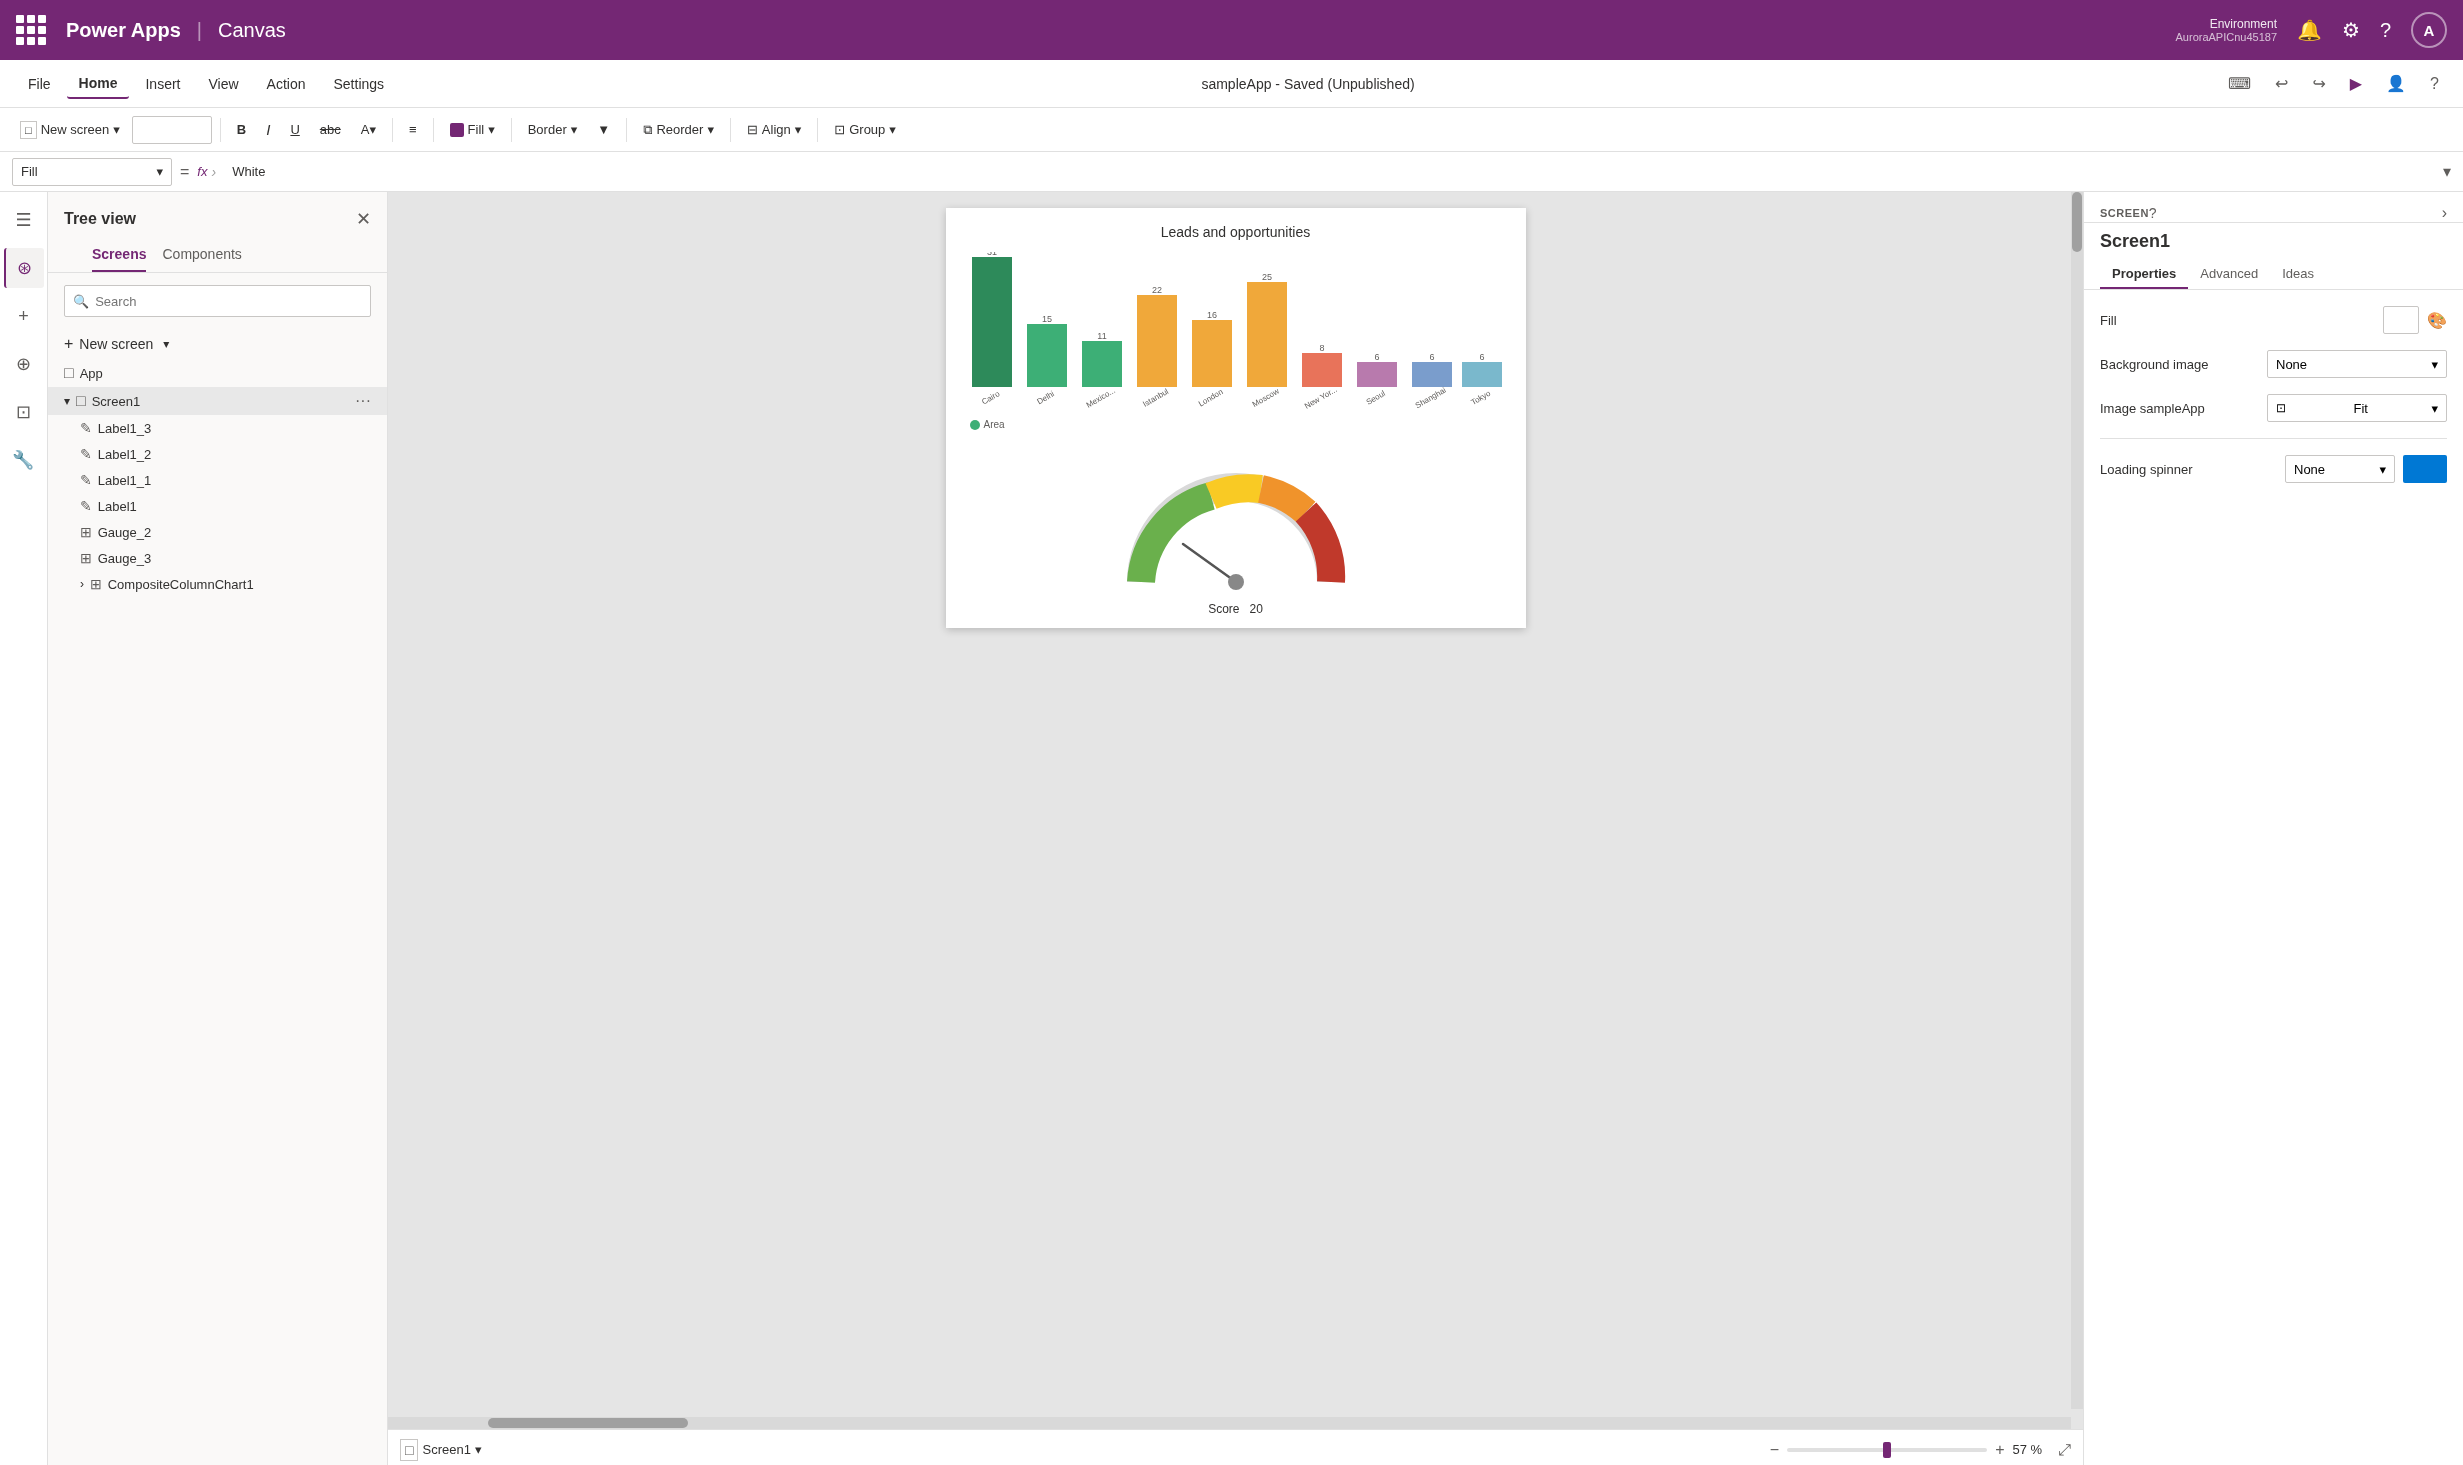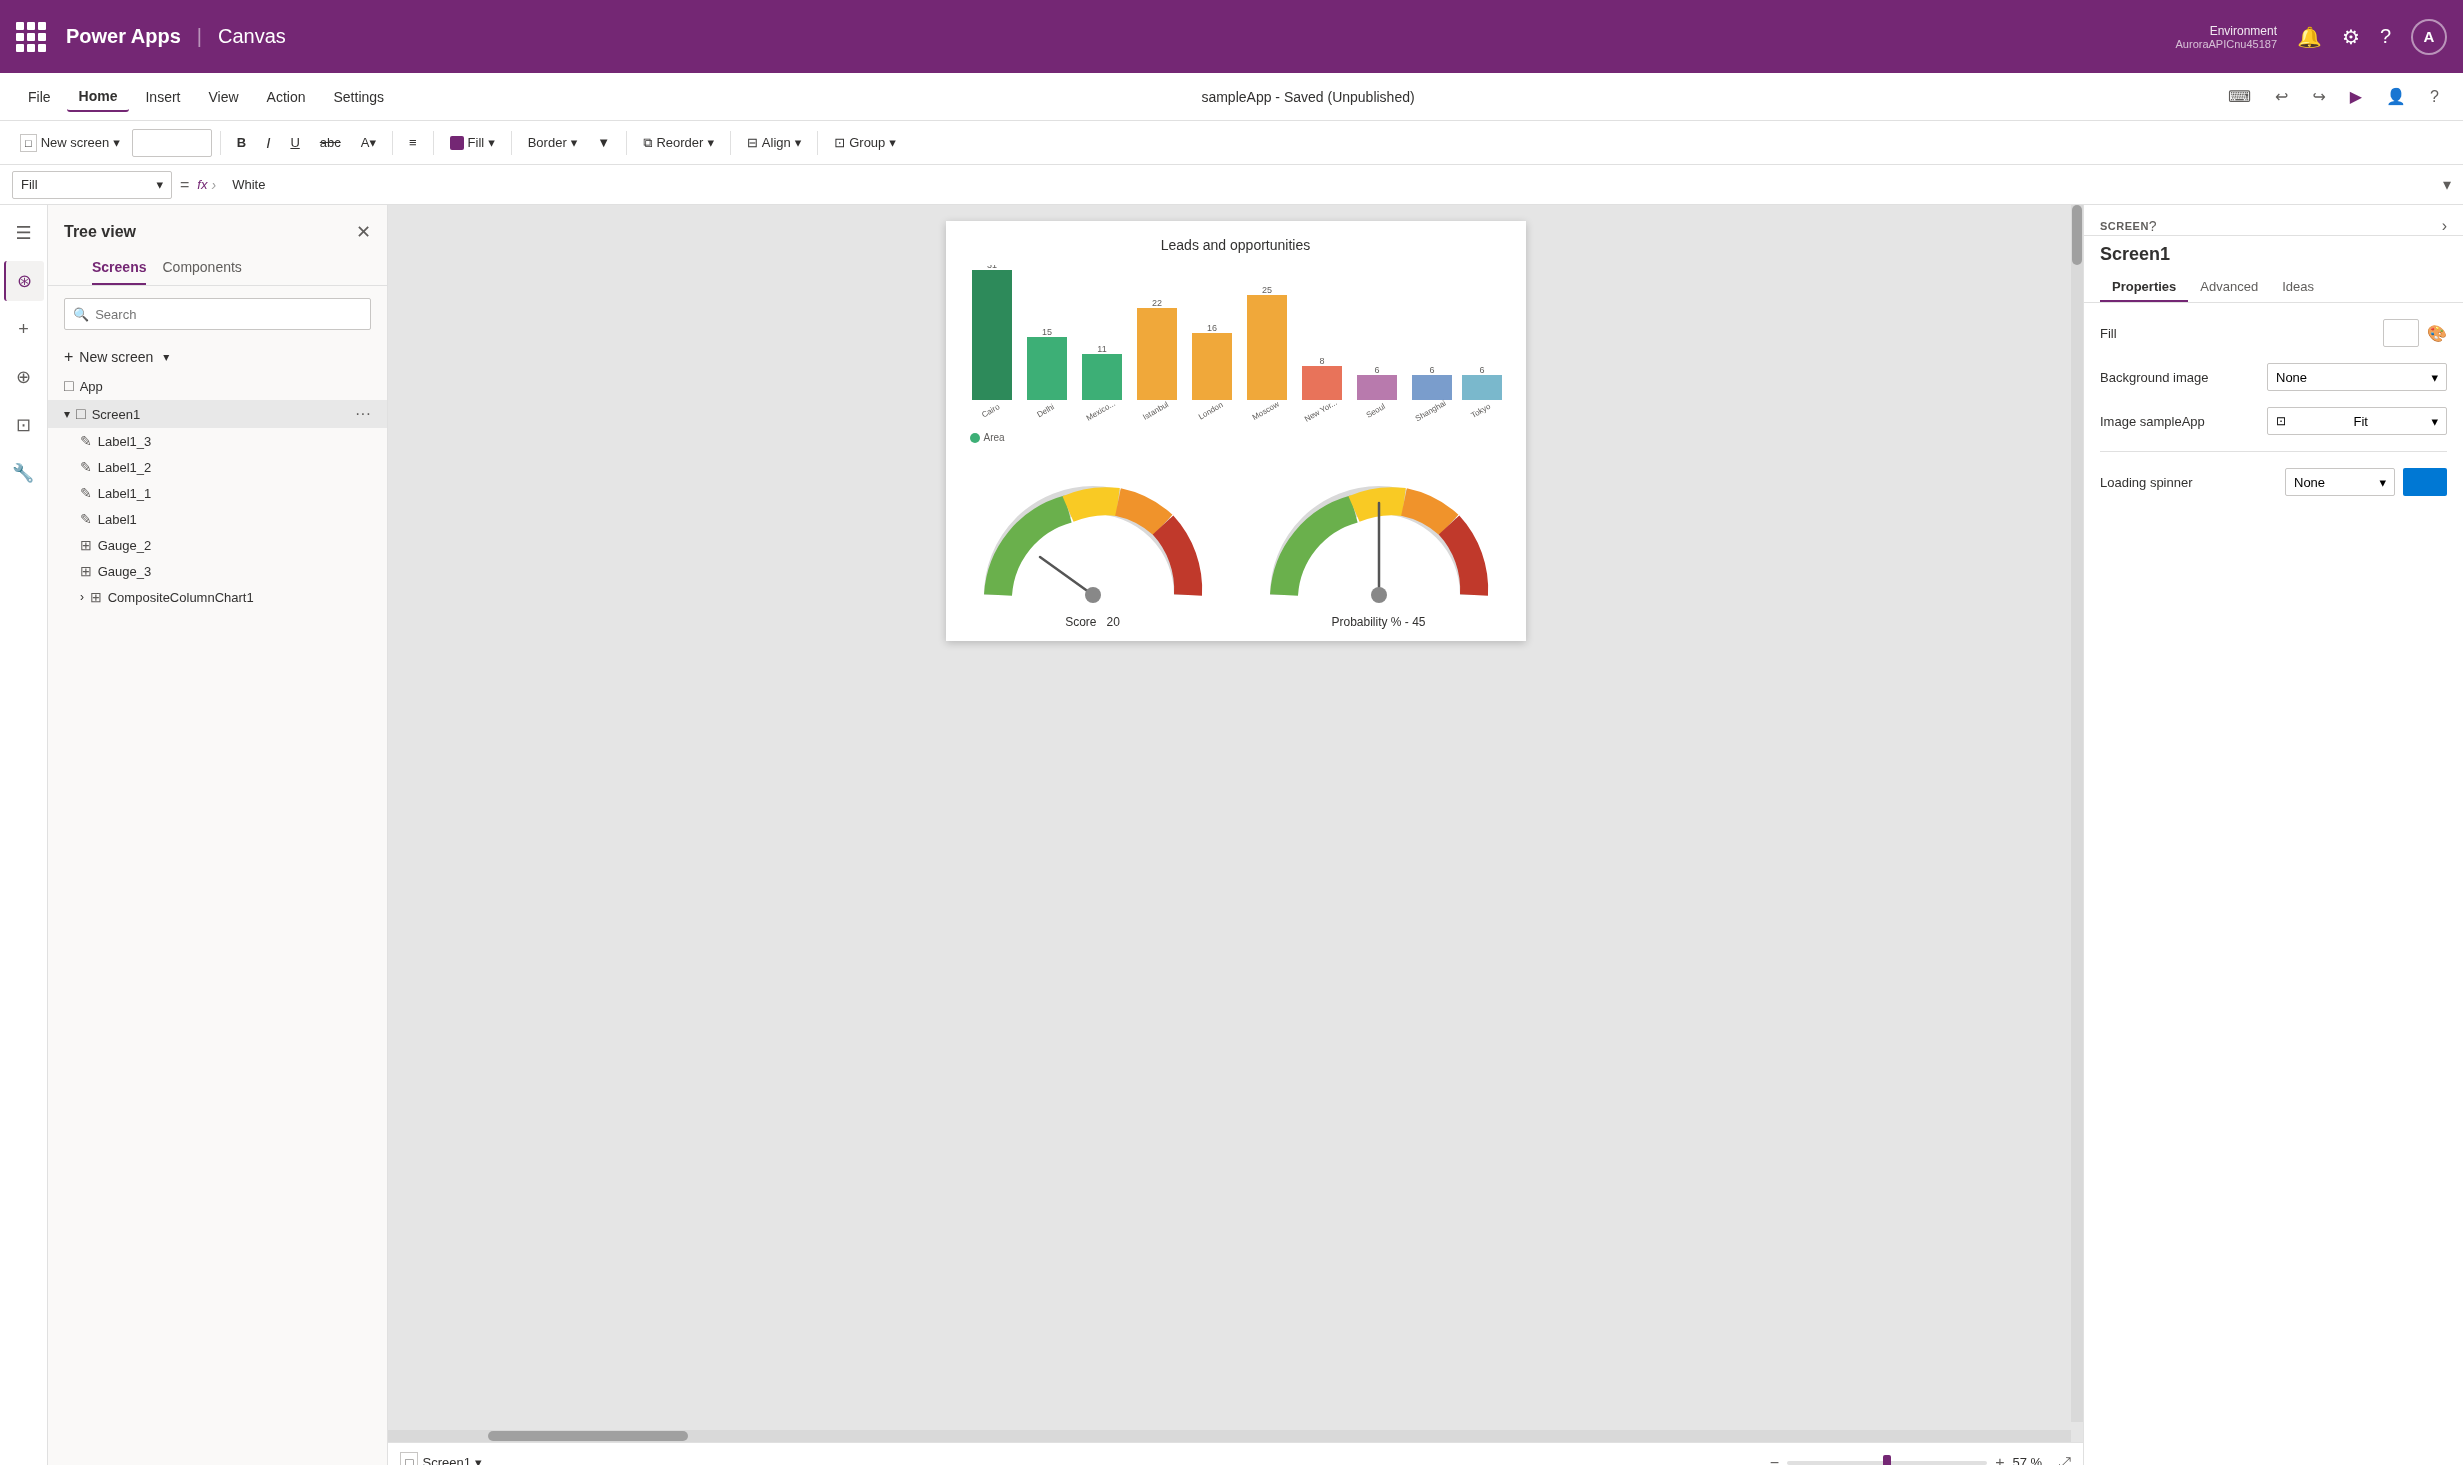--- a/index.html
+++ b/index.html
@@ -1,21 +1,21 @@
 <!DOCTYPE html>
 <html><head>
   <meta charset="utf-8">
   <style>
     * { box-sizing: border-box; margin: 0; padding: 0; }
     body { font-family: 'Segoe UI', Arial, sans-serif; font-size: 13px; background: #f3f2f1; overflow: hidden; width: 2463px; height: 1465px; }
 
     
     .topbar {
       background: #742774;
-      height: 73px;
+      height: 60px;
       display: flex;
       align-items: center;
       padding: 0 16px;
       color: white;
       gap: 12px;
       position: relative;
     }
     .topbar-grid {
       display: grid;
       grid-template-columns: repeat(3,8px);
@@ -586,33 +586,20 @@
               <path d="M 140 27 A 95 95 0 0 1 185 50" fill="none" stroke="#f0932b" stroke-width="28" stroke-linecap="butt"></path>
 
               <path d="M 185 50 A 95 95 0 0 1 210 120" fill="none" stroke="#c0392b" stroke-width="28" stroke-linecap="butt"></path>
 
               <line x1="115" y1="120" x2="62" y2="82" stroke="#555" stroke-width="2.5" stroke-linecap="round"></line>
               <circle cx="115" cy="120" r="8" fill="#888"></circle>
             </svg>
             <div style="font-size:12px;color:#323130;text-align:center;">Score &nbsp; 20</div>
           </div>
 
-          <div class="gauge-container">
-            <svg width="230" height="140" viewBox="0 0 230 140" class="gauge-svg">
-              <path d="M 20 120 A 95 95 0 0 1 210 120" fill="none" stroke="#d9d9d9" stroke-width="28" stroke-linecap="butt"></path>
-              <path d="M 20 120 A 95 95 0 0 1 90 34" fill="none" stroke="#6ab04c" stroke-width="28" stroke-linecap="butt"></path>
-              <path d="M 90 34 A 95 95 0 0 1 140 27" fill="none" stroke="#f9ca24" stroke-width="28" stroke-linecap="butt"></path>
-              <path d="M 140 27 A 95 95 0 0 1 185 50" fill="none" stroke="#f0932b" stroke-width="28" stroke-linecap="butt"></path>
-              <path d="M 185 50 A 95 95 0 0 1 210 120" fill="none" stroke="#c0392b" stroke-width="28" stroke-linecap="butt"></path>
-
-              <line x1="115" y1="120" x2="115" y2="28" stroke="#555" stroke-width="2.5" stroke-linecap="round"></line>
-              <circle cx="115" cy="120" r="8" fill="#888"></circle>
-            </svg>
-            <div style="font-size:12px;color:#323130;text-align:center;">Probability % -  45</div>
-          </div>
         </div>
       </div>
 
       <div style="position:absolute;bottom:0;left:0;right:12px;height:12px;background:#d9d9d9;">
         <div style="position:absolute;left:100px;top:1px;bottom:1px;width:200px;background:#a0a0a0;border-radius:6px;"></div>
       </div>
     </div>
 
     <div class="canvas-bottom-bar">
       <div class="screen-label">

